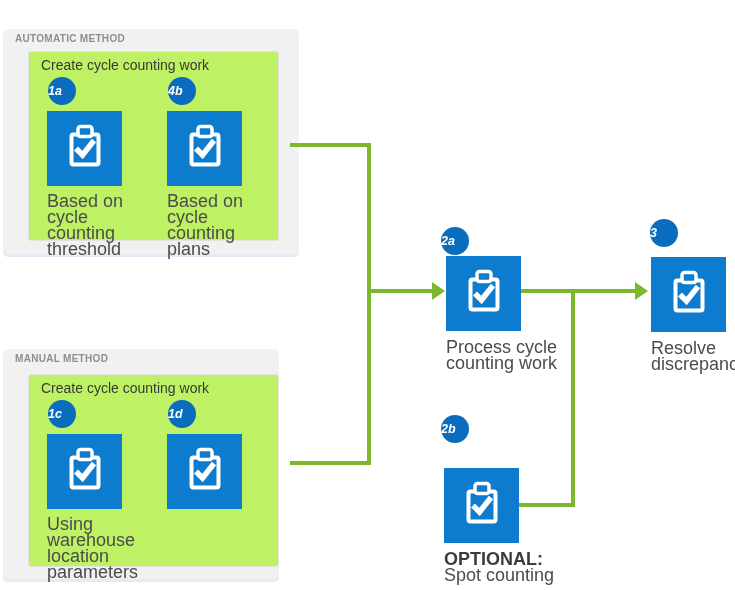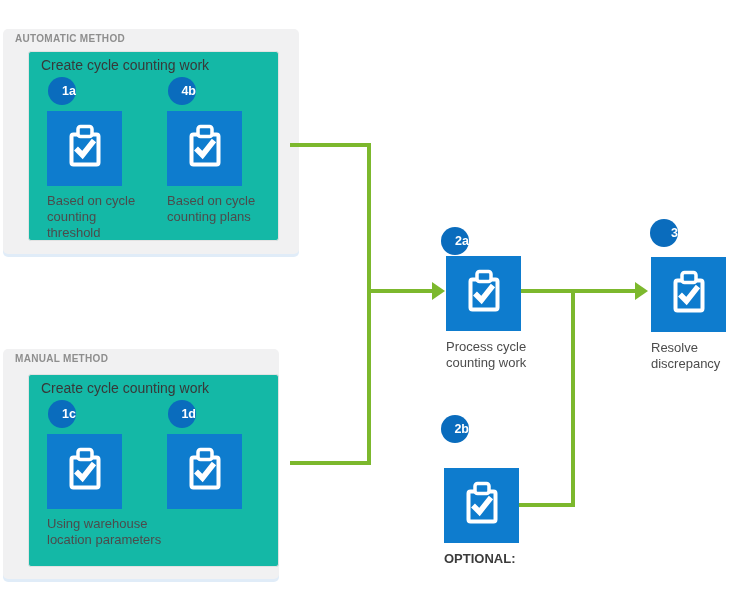--- a/index.html
+++ b/index.html
@@ -12,42 +12,42 @@
   
   .panel {
     position:absolute; background:#f1f1f2; border-radius:5px;
     box-shadow:0 3px 0 rgba(208,226,244,.65);
   }
   .panel-header {
     position:absolute; left:12px; top:4px;
     font-size:10px; font-weight:bold; letter-spacing:.3px; color:#8e8e8e;
   }
   .inner-box {
-    position:absolute; background:#14b8a6; border:1px solid #e2e2e2;
+    position:absolute; background:#bef264; border:1px solid #e2e2e2;
     border-radius:3px;
   }
   .box-title {
     position:absolute; left:12px; top:5px;
     font-size:14px; color:#383838; white-space:nowrap;
   }
   
   .badge {
     position:absolute; width:28px; height:28px; border-radius:50%;
     background:#0a6cbd; color:#ffffff; font-size:12.5px; font-weight:bold;
-    text-align:right; line-height:28px; z-index:3;
+    text-align:left; line-height:28px; z-index:3;font-style:italic;
   }
   .tile {
     position:absolute; width:75px; height:75px; background:#0e7cce; z-index:2;
   }
   .tile svg { display:block; width:75px; height:75px; }
   .cb-body  { fill:none; stroke:#ffffff; stroke-width:4; }
   .cb-tab   { fill:#0e7cce; stroke:#ffffff; stroke-width:3.5; }
   .cb-check { fill:none; stroke:#ffffff; stroke-width:5.5; }
   .step-label {
-    position:absolute; font-size:13px; line-height:16px; color:#4c4c4c;
+    position:absolute; font-size:18px; line-height:16px; color:#4c4c4c;
   }
   .label-bold { font-weight:bold; color:#3b3b3b; display:block; }
   .label-line { display:block; }
   
   .h-line, .v-line { position:absolute; background:#7cb82d; z-index:1; }
   .arrowhead {
     position:absolute; width:0; height:0; z-index:1;
     border-top:9px solid transparent; border-bottom:9px solid transparent;
     border-left:13px solid #7cb82d;
   }
@@ -143,15 +143,16 @@
   <div class="badge" style="left:441px;top:399px">2b</div>
   <div class="tile" style="left:444px;top:452px">
     <svg viewBox="0 0 75 75">
       <rect class="cb-body" x="24.5" y="23.5" width="27" height="30" rx="2"></rect>
       <rect class="cb-tab" x="31" y="15.5" width="14" height="10" rx="2.5"></rect>
       <path class="cb-check" d="M29 37.5 L35.5 44 L47 29.5"></path>
     </svg>
   </div>
   <div class="step-label" style="left:444px;top:535px;width:130px">
     <span class="label-bold">OPTIONAL:</span>
+    <span class="label-line">Spot counting</span>
   </div>
 
 </div>
 
 </body></html>

